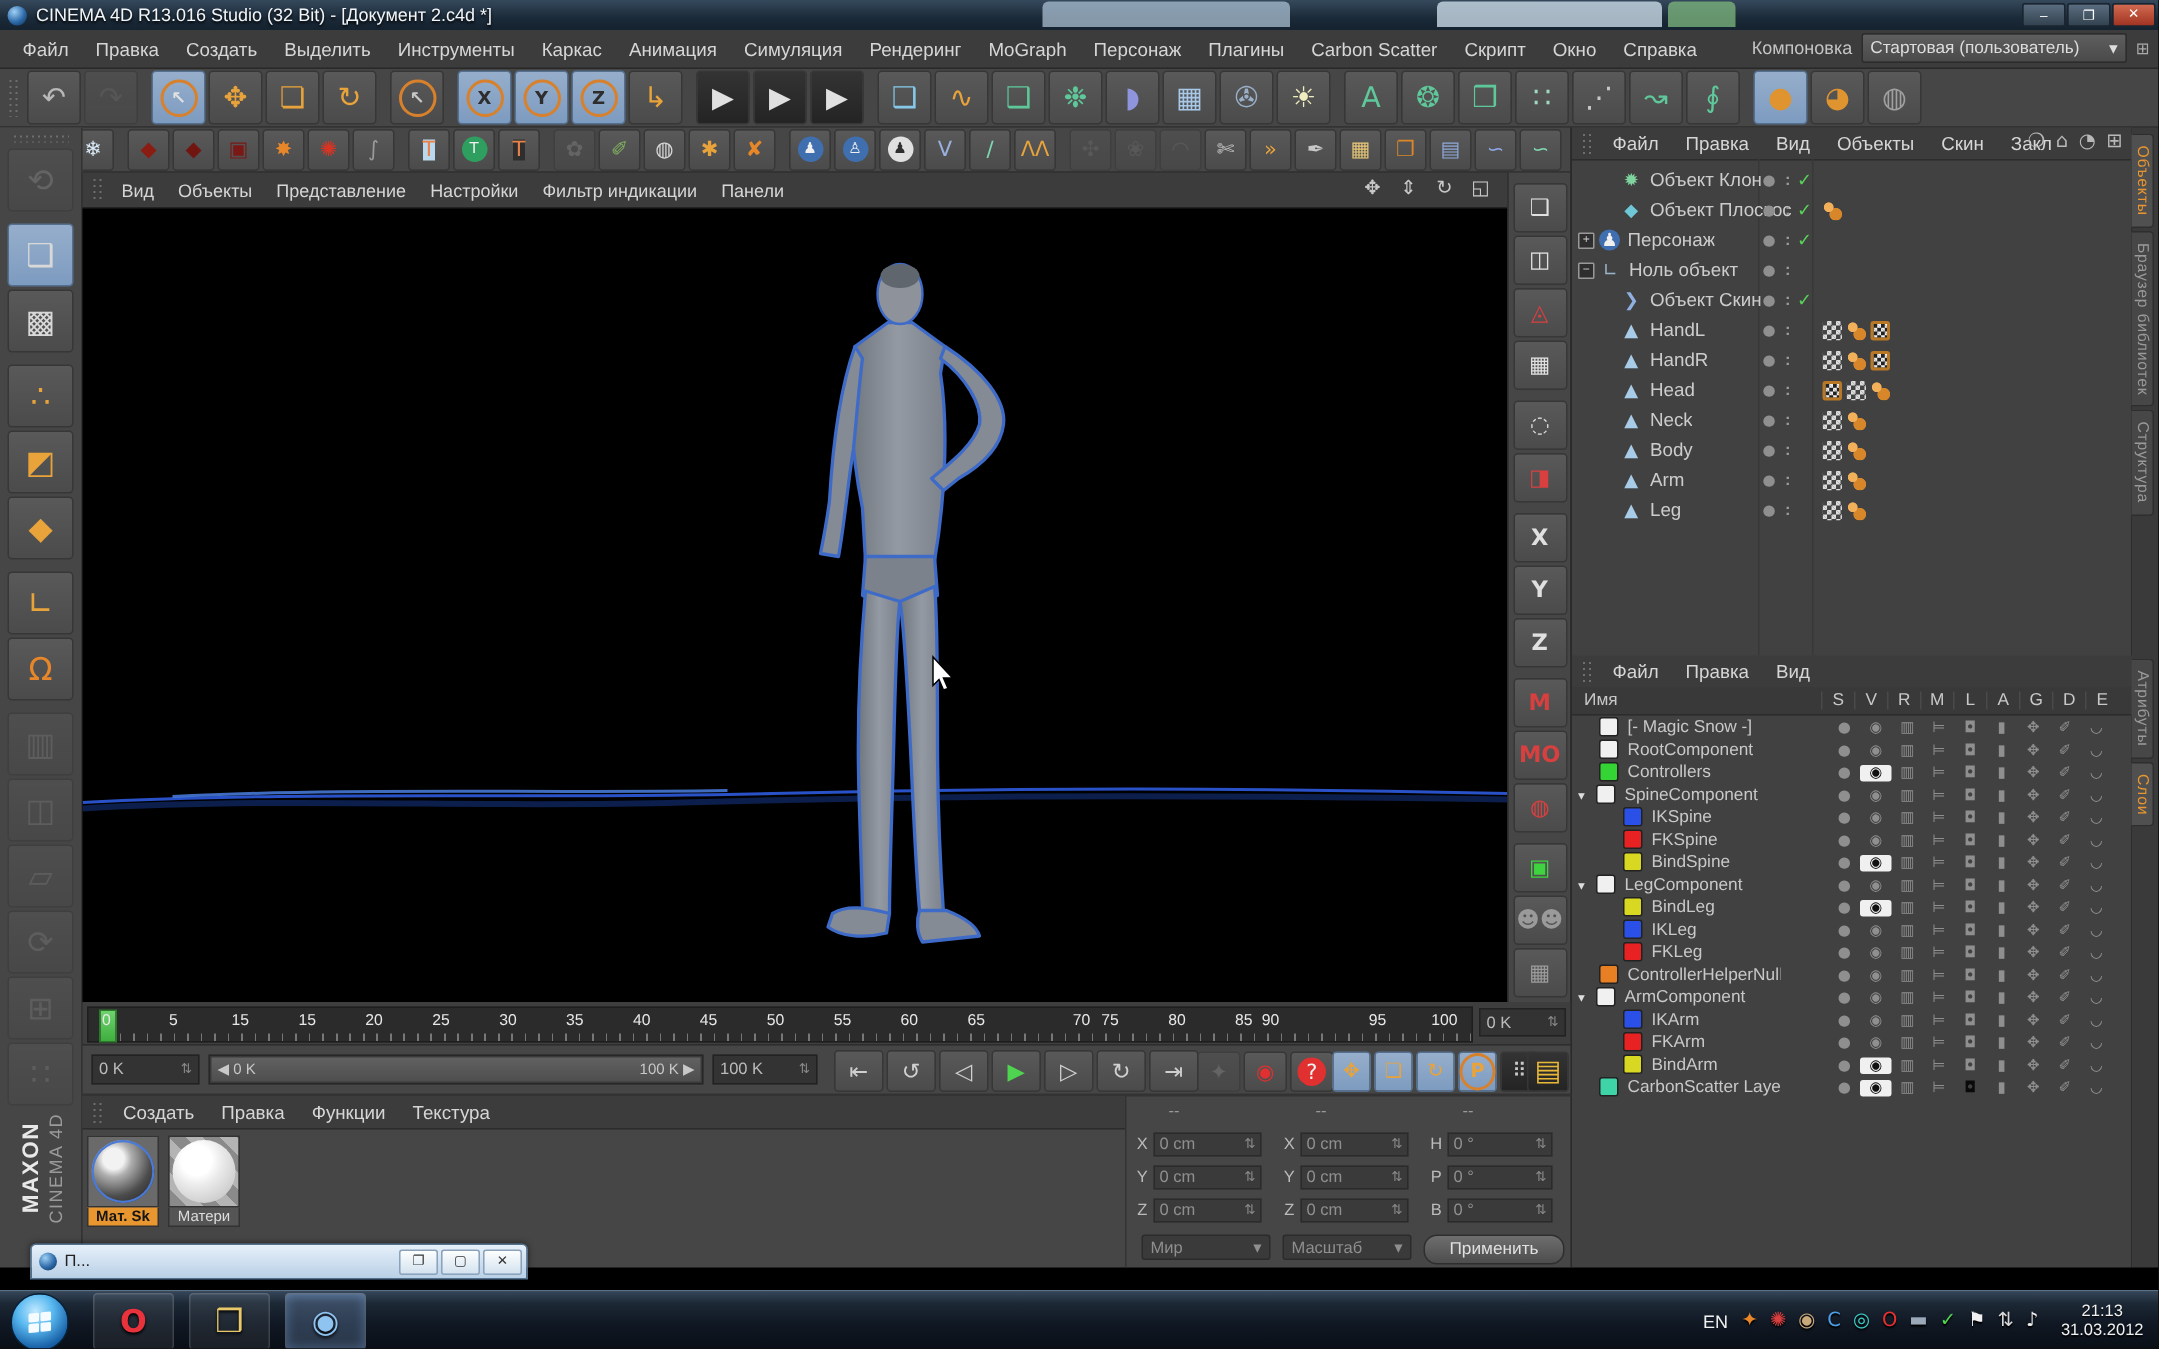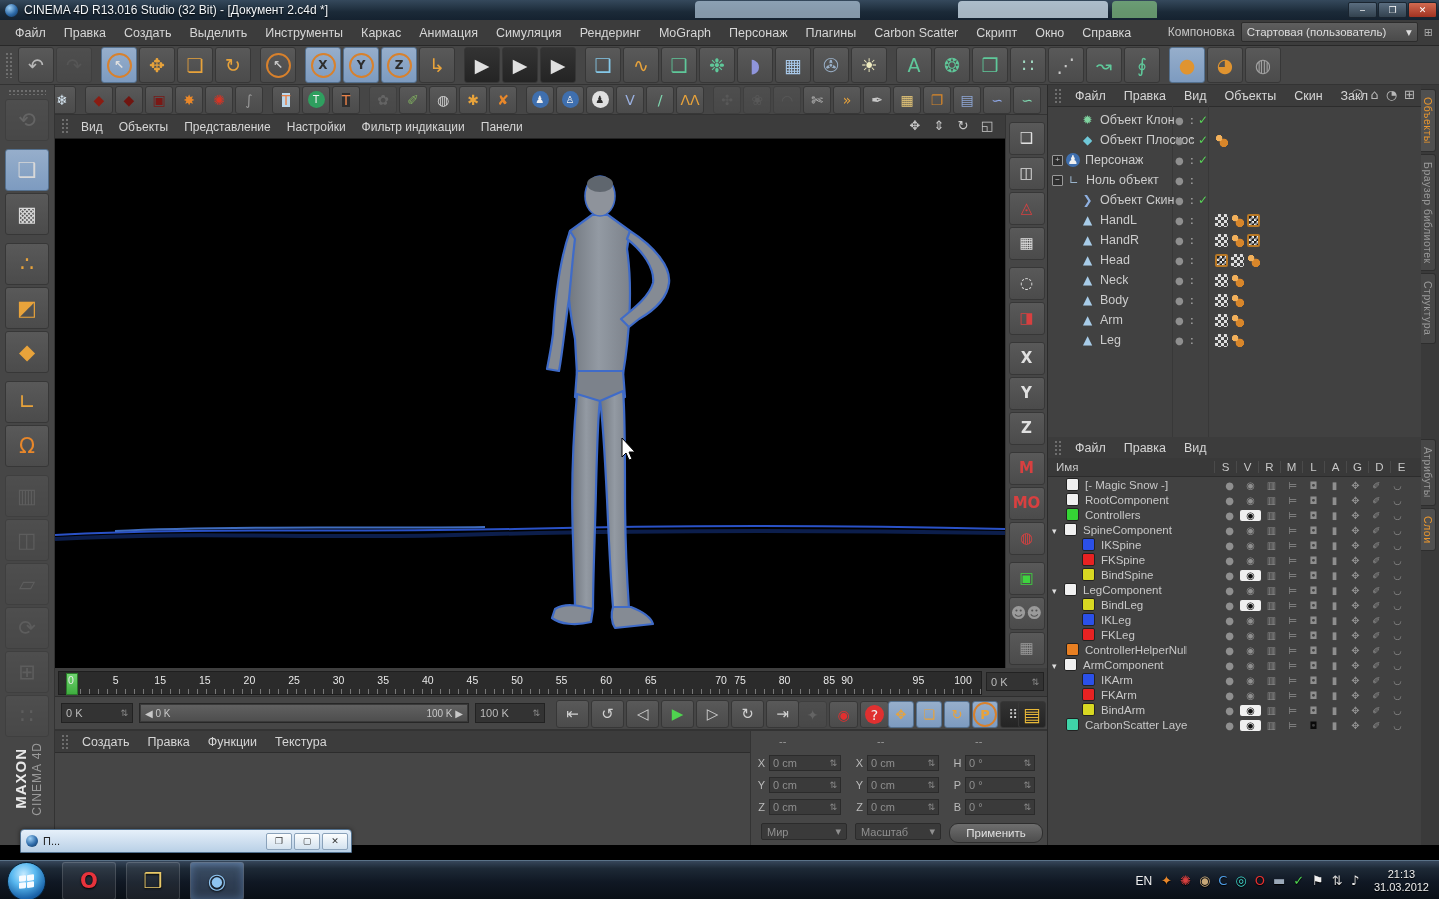--- a/index.html
+++ b/index.html
@@ -1213,20 +1213,34 @@
   <div id="matman" class="abs">
     <div class="panel-menu">
       <span class="grip"></span>
       <span id="mat-menu-items" style="display:flex">
           <span class="menu-item">Создать</span>
           <span class="menu-item">Правка</span>
           <span class="menu-item">Функции</span>
           <span class="menu-item">Текстура</span>
         </span>
     </div>
+    <div id="materials">
+        <div class="mat">
+          <div class="mat-thumb">
+            <div class="mat-sphere"></div>
+          </div>
+          <div class="mat-label sel">Мат. Sk</div>
+        </div>
+        <div class="mat">
+          <div class="mat-thumb snow">
+            <div class="mat-sphere white"></div>
+          </div>
+          <div class="mat-label">Матери</div>
+        </div>
+      </div>
   </div>
 
   <div id="coords" class="abs">
     <span class="hdr" style="left:28px">--</span>
     <span class="hdr" style="left:126px">--</span>
     <span class="hdr" style="left:224px">--</span>
 
     <div class="crow" style="left:6px;top:24px">
       <span class="axlbl">X</span>
       <span class="cfield">

